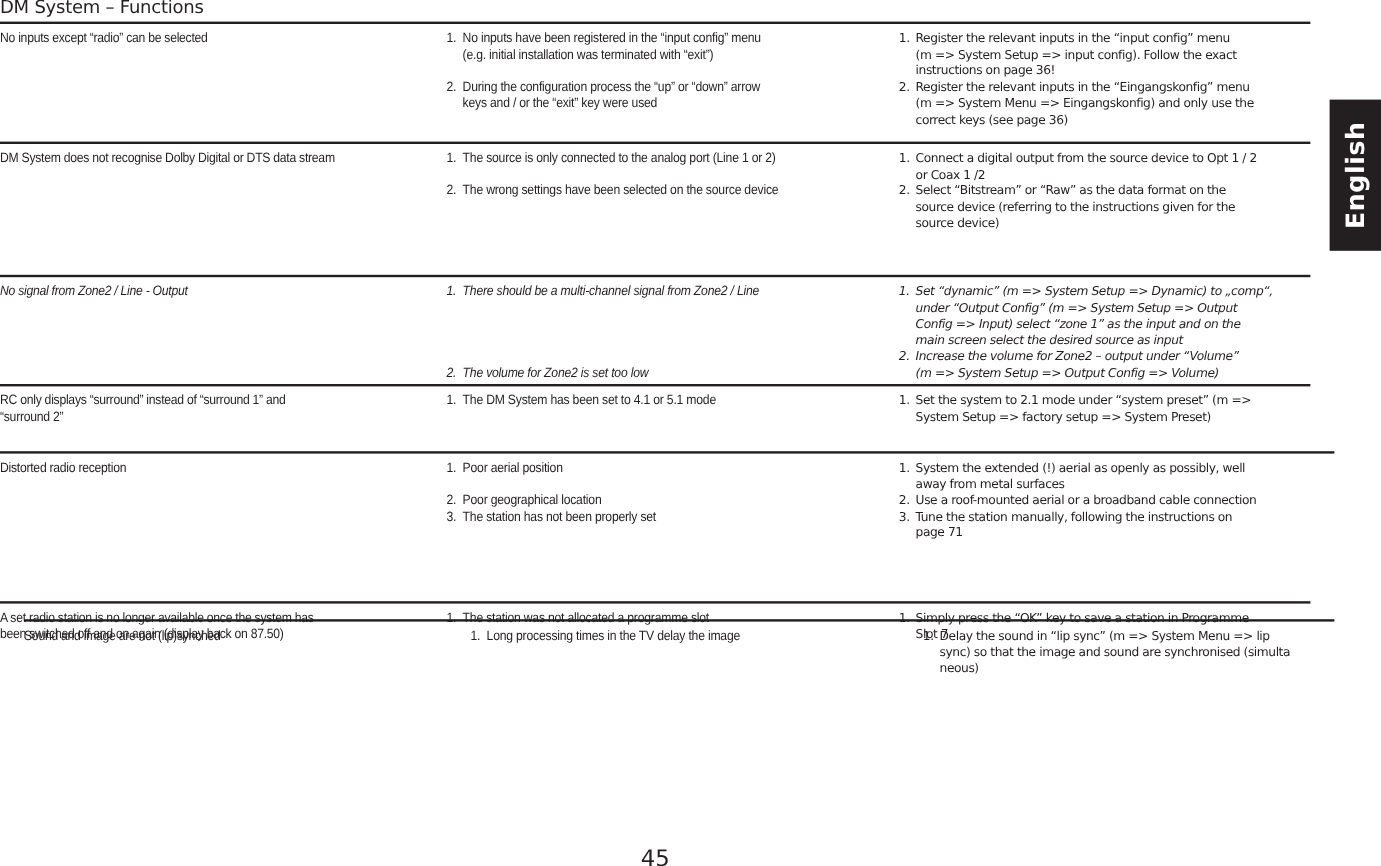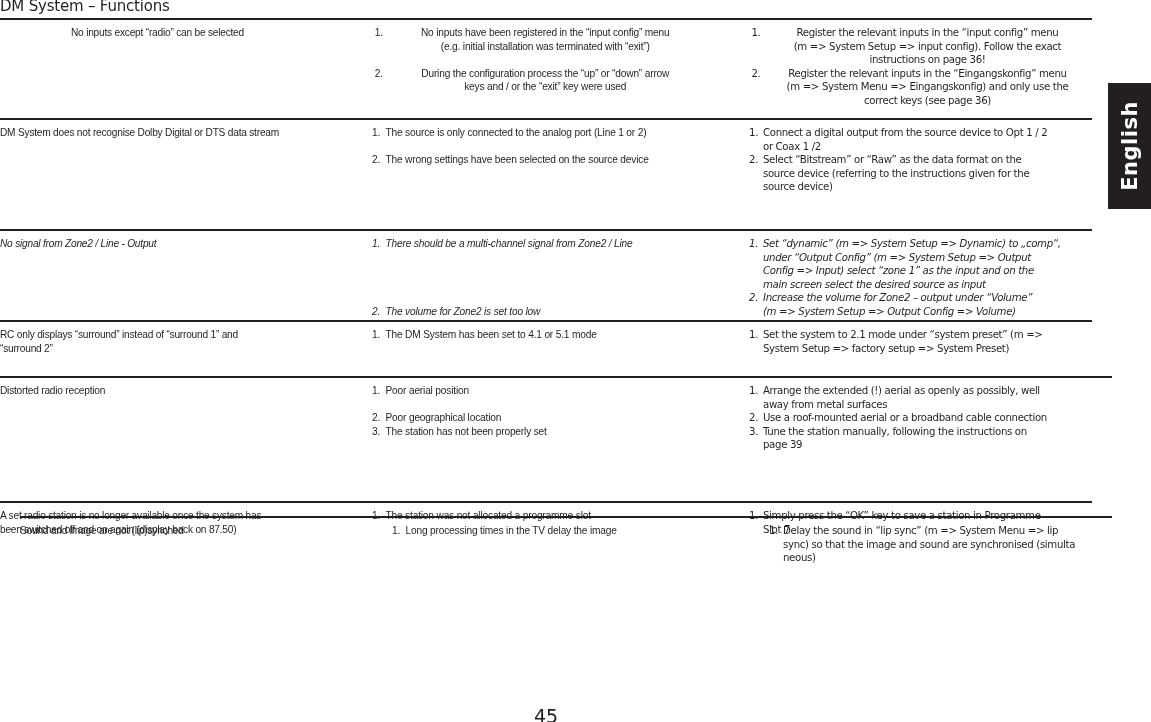--- a/index.html
+++ b/index.html
@@ -37,21 +37,21 @@
     position: absolute; left: 0; width: 1092px; top: 705px; text-align: center;
     font-size: 19px; font-family: "DejaVu Sans", sans-serif;
   }
 </style>
 </head>
 <body>
 
 <div class="header-title">DM System – Functions</div>
 
 <div class="table-wrap" id="table">
-    <div class="row" style="top: 0px; height: 100px; text-align: center;">
+    <div class="row" style="top: 0px; height: 100px;">
       <div class="cell c1">
         <div class="txt">No inputs except “radio” can be selected</div>
       </div>
       <div class="cell c2">
         <div class="item">
           <span class="num">1.</span>
           <span class="txt">No inputs have been registered in the “input config” menu
 (e.g. initial installation was terminated with “exit”)</span>
         </div>
         <div class="gap"></div>
@@ -172,31 +172,31 @@
           <span class="txt">Poor geographical location</span>
         </div>
         <div class="item">
           <span class="num">3.</span>
           <span class="txt">The station has not been properly set</span>
         </div>
       </div>
       <div class="cell c3">
         <div class="item">
           <span class="num">1.</span>
-          <span class="txt">Arrange the extended (!) aerial as openly as possibly, well
+          <span class="txt">System the extended (!) aerial as openly as possibly, well
 away from metal surfaces</span>
         </div>
         <div class="item">
           <span class="num">2.</span>
           <span class="txt">Use a roof-mounted aerial or a broadband cable connection</span>
         </div>
         <div class="item">
           <span class="num">3.</span>
           <span class="txt">Tune the station manually, following the instructions on
-page 39</span>
+page 71</span>
         </div>
       </div>
     </div>
     <div class="row" style="top: 455px; height: 43px; margin-top: 28px;">
       <div class="cell c1">
         <div class="txt">A set radio station is no longer available once the system has
 been switched off and on again (display back on 87.50)</div>
       </div>
       <div class="cell c2">
         <div class="item">

